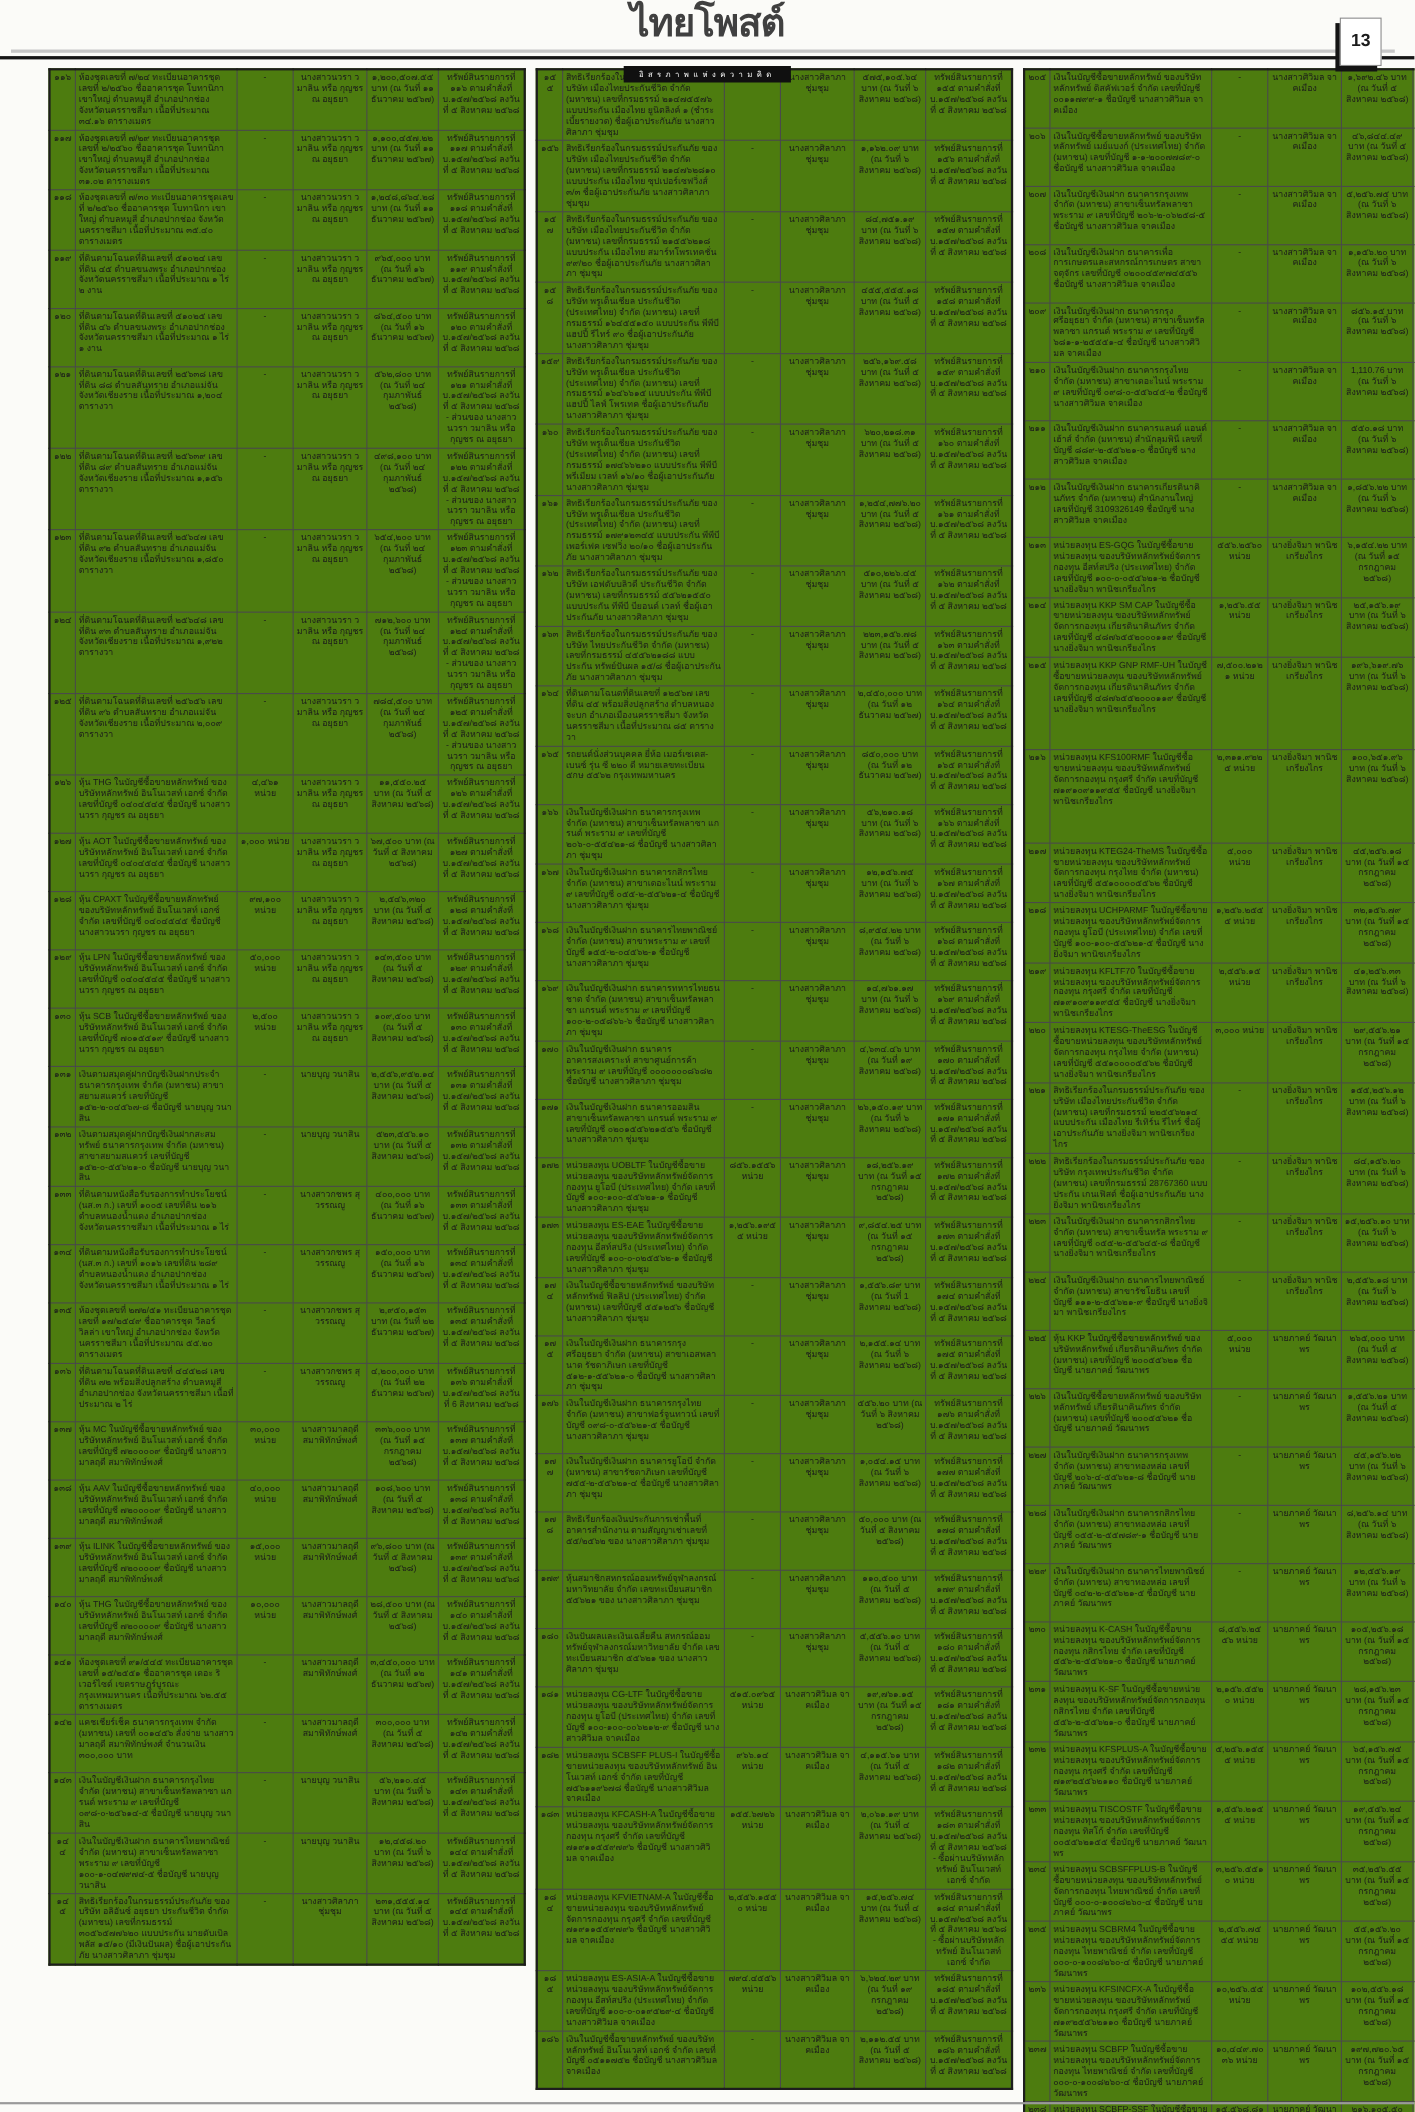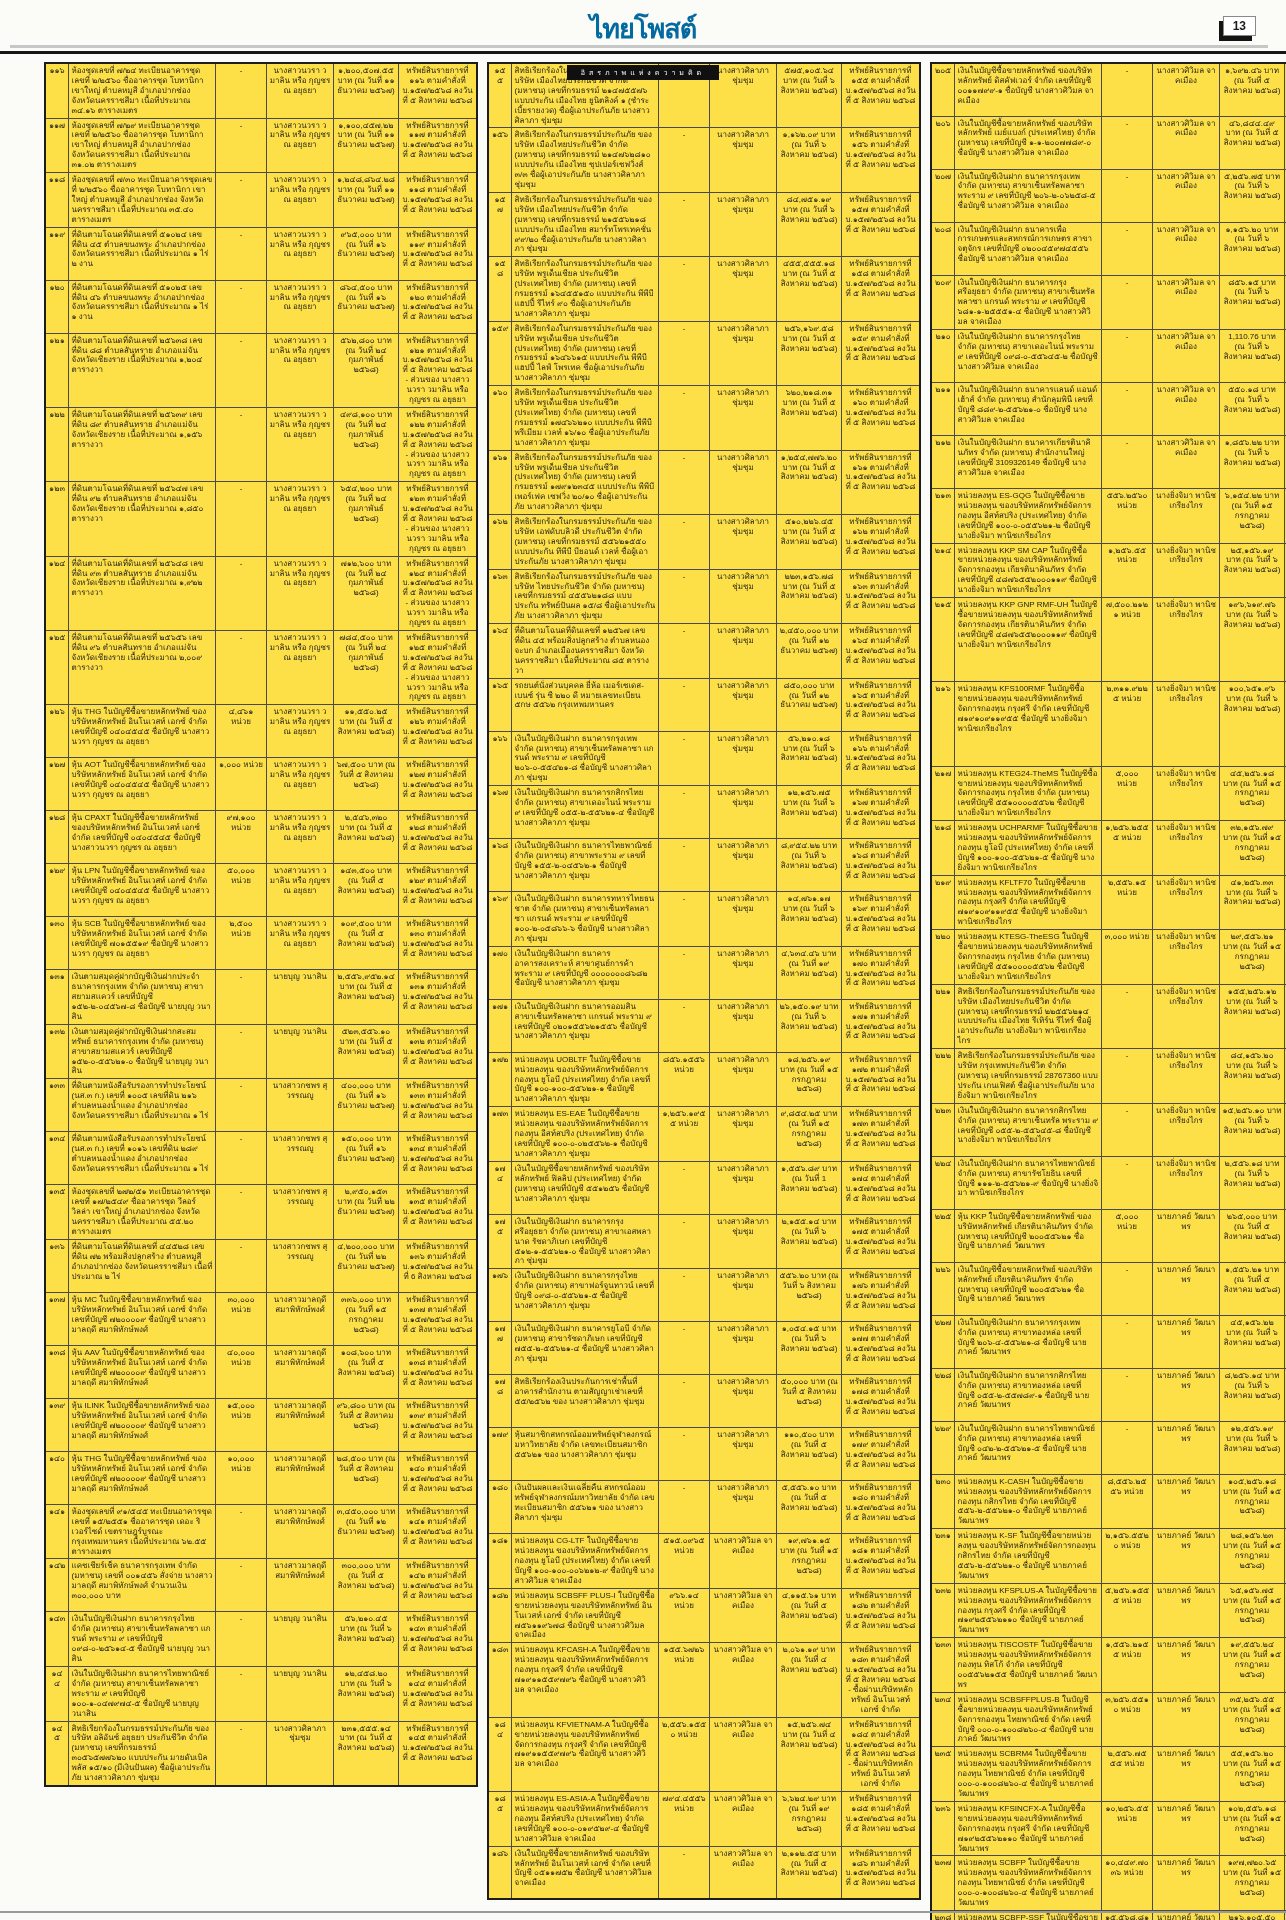--- a/index.html
+++ b/index.html
@@ -1,28 +1,28 @@
 <!DOCTYPE html>
 <html><head>
 <meta charset="utf-8">
 <style>
   html,body{margin:0;padding:0;}
   body{width:1286px;height:1920px;background:#fbfbf8;position:relative;
        font-family:"Liberation Sans","DejaVu Sans",sans-serif;color:#1b1b1b;overflow:hidden;}
   .masthead{position:absolute;top:4px;left:0;width:100%;text-align:center;z-index:3;}
-  .logo{font-size:27px;font-weight:bold;letter-spacing:-1px;color:#0369a1;line-height:1;margin-top:12px;}
+  .logo{font-size:35px;font-weight:bold;letter-spacing:-1px;color:#404040;line-height:1;}
   .slogan{display:inline-block;background:#101010;color:#fff;font-size:7px;letter-spacing:4px;
           padding:2px 14px;margin-top:1px;}
   .pageno{position:absolute;top:16px;right:30px;border:1px solid #8a8a8a;background:#fff;
-          padding:2px 9px;font-size:12px;font-weight:bold;z-index:4;box-shadow:-4px 5px 0 #141414;}
+          padding:12px 9px;font-size:16px;font-weight:bold;z-index:4;box-shadow:-4px 5px 0 #141414;}
   .rule-gray{position:absolute;top:45px;left:10px;right:18px;height:3px;background:#c7c7c7;z-index:1;}
   .rule-black{position:absolute;top:51px;left:0;right:0;height:3px;background:#161616;z-index:2;}
   .rule-bottom{position:absolute;bottom:7px;left:0;right:0;height:2px;background:#9a9a9a;}
   .content{position:absolute;top:62px;left:44px;display:flex;gap:9px;}
-  table.notice{border-collapse:collapse;width:395px;table-layout:fixed;background:#fde047;
+  table.notice{border-collapse:collapse;width:395px;table-layout:fixed;background:#4d7c0f;
                border:2px solid #1d1d1d;height:1px;}
   table.notice td{border:1px solid #4a4a4a;font-size:8px;line-height:1.24;padding:2px 2.5px;
                   vertical-align:top;word-wrap:break-word;overflow:hidden;}
   table.notice tr{height:53px;}
   .c-no{width:17px;text-align:center;}
   .c-desc{width:141px;text-align:left;}
   .c-qty{width:45px;text-align:center;}
   .c-name{width:61px;text-align:center;}
   .c-amt{width:59px;text-align:center;}
   .c-note{width:72px;text-align:center;}

